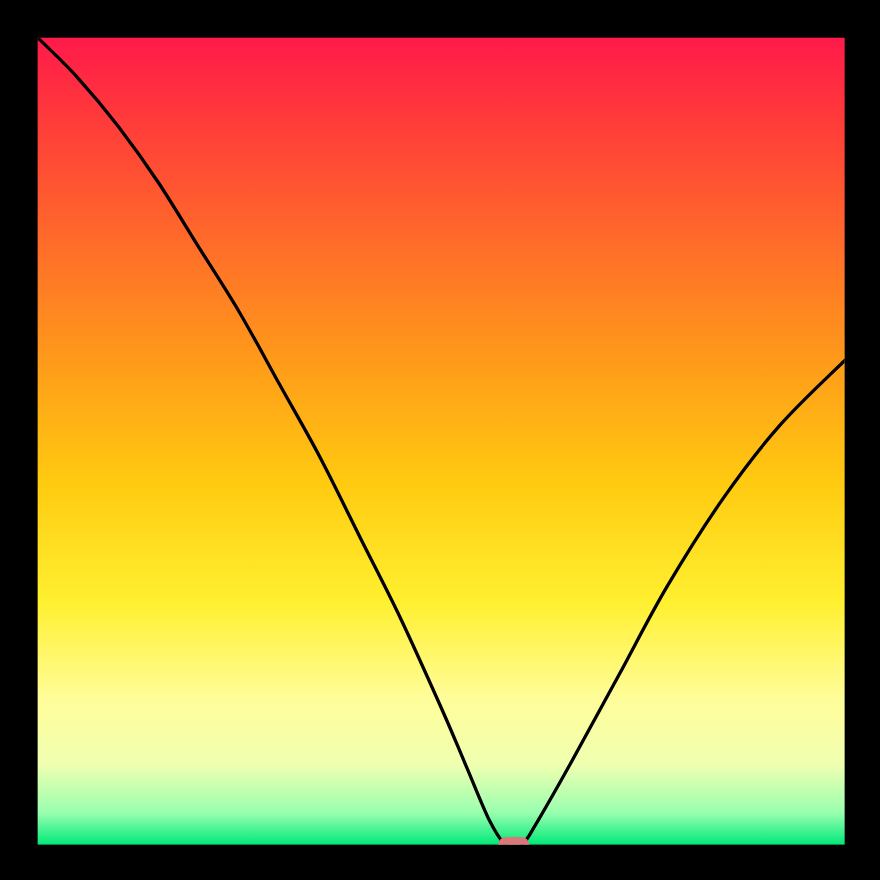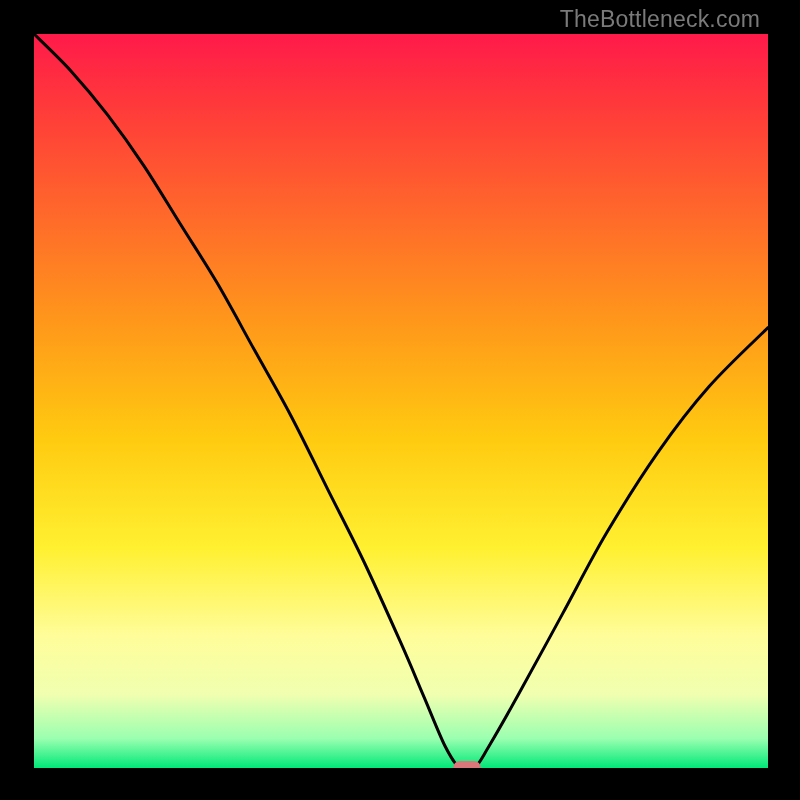--- a/index.html
+++ b/index.html
@@ -56,21 +56,20 @@
     font-size: 23px;
     color: #7a7a7a;
     letter-spacing: 0.2px;
     font-weight: 500;
   }
 </style>
 </head>
 <body>
 
 <div class="frame">
-  <div class="watermark">TheBottleneck.com</div>
   <div class="plot-area">
     <div class="gradient-bg"></div>
     <svg class="curve" viewBox="0 0 734 734" preserveAspectRatio="none">
       <path id="curve-path" d="M 0.0 0.0 C 6.1 6.1, 24.5 23.2, 36.7 36.7 C 48.9 50.2, 61.2 64.8, 73.4 80.7 C 85.6 96.6, 97.9 113.8, 110.1 132.1 C 122.3 150.5, 134.6 171.3, 146.8 190.8 C 159.0 210.4, 171.3 228.8, 183.5 249.6 C 195.7 270.4, 208.0 293.6, 220.2 315.6 C 232.4 337.6, 244.7 358.4, 256.9 381.7 C 269.1 404.9, 281.4 430.6, 293.6 455.1 C 305.8 479.5, 318.1 502.8, 330.3 528.5 C 342.5 554.2, 357.2 587.2, 367.0 609.2 C 376.8 631.2, 381.7 643.5, 389.0 660.6 C 396.4 677.7, 404.9 699.7, 411.0 712.0 C 417.2 724.2, 420.8 730.3, 425.7 734.0 C 430.6 737.7, 435.5 737.7, 440.4 734.0 C 445.3 730.3, 447.7 724.2, 455.1 712.0 C 462.4 699.7, 472.2 682.6, 484.4 660.6 C 496.7 638.6, 513.8 606.8, 528.5 579.9 C 543.2 552.9, 556.6 526.0, 572.5 499.1 C 588.4 472.2, 606.8 442.8, 623.9 418.4 C 641.0 393.9, 656.9 373.1, 675.3 352.3 C 693.6 331.5, 724.2 303.4, 734.0 293.6" fill="none" stroke="#000" stroke-width="3" stroke-linecap="round" stroke-linejoin="round"></path>
     </svg>
     <div class="marker" id="marker" style="left: 433.06px; top: 734px;"></div>
   </div>
 </div>
 
 </body></html>

